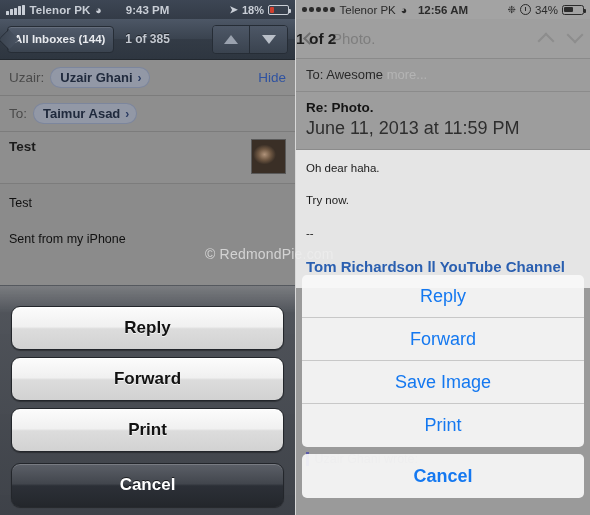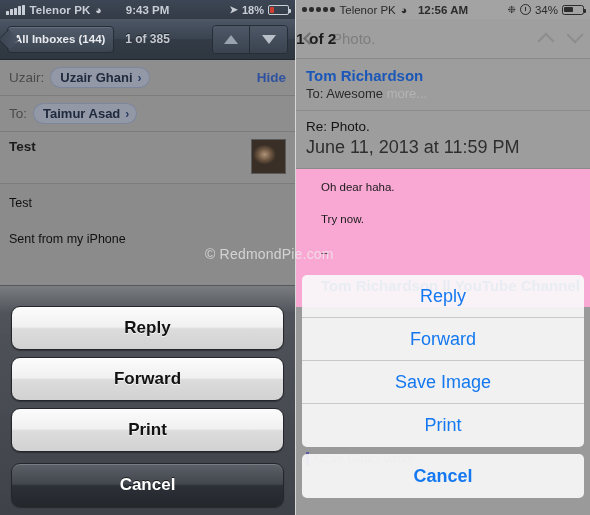--- a/index.html
+++ b/index.html
@@ -101,21 +101,21 @@
   .pill {
     display: inline-flex; align-items: center; gap: 5px;
     background: rgba(150,160,185,.55);
     border: 1px solid rgba(110,122,150,.6);
     border-radius: 11px;
     padding: 2px 7px 2px 9px;
     color: #202a3d; font-size: 13px; font-weight: bold;
     margin-left: 6px;
   }
   .pill .chev { color: #2b3c63; font-size: 12px; font-weight: bold; }
-  .hide-link { margin-left: auto; color: #2f52a0; font-size: 13.5px; font-weight: bold; }
+  .hide-link { margin-left: auto; color: #2f52a0; font-size: 13.5px; font-weight: normal; }
 
   .subject-row {
     background: #8e8e8e;
     border-bottom: 1px solid #7c7c7c;
     padding: 7px 9px 9px; display: flex; align-items: flex-start;
   }
   .subj-text { flex: 1; }
   .subj-title { font-size: 13.5px; font-weight: bold; color: #1b1b1b; margin-bottom: 3px; }
   .subj-date { font-size: 12.5px; color: #4e4e4e; }
   .avatar-thumb {
@@ -215,23 +215,23 @@
   }
   .updown7 { margin-left: auto; display: flex; gap: 17px; z-index: 2; }
   .chev-up7 { width: 12px; height: 12px; border-left: 2px solid #8d8d8d; border-top: 2px solid #8d8d8d; transform: rotate(45deg); margin-top: 4px; }
   .chev-dn7 { width: 12px; height: 12px; border-right: 2px solid #8d8d8d; border-bottom: 2px solid #8d8d8d; transform: rotate(45deg); margin-top: -2px; }
 
   .hdr7 { background: #9d9d9d; border-bottom: 1px solid #8b8b8b; padding: 8px 10px 9px; }
   .sender7 { color: #1b57b8; font-size: 15px; font-weight: bold; margin-bottom: 2px; }
   .to7 { font-size: 13px; color: #2a2a2a; }
   .to7 .more { color: #b4b4b4; }
   .subj7 { background: #9d9d9d; border-bottom: 1px solid #8b8b8b; padding: 8px 10px 10px; }
-  .subj7-title { font-size: 13.5px; font-weight: normal; color: #141414; margin-bottom: 3px; }
+  .subj7-title { font-size: 13.5px; font-weight: bold; color: #141414; margin-bottom: 3px; }
   .subj7-date { font-size: 18px; color: #2e2e2e; }
-  .body7 { background: #f9a8d4; padding: 11px 25px; font-size: 11.5px; color: #1a1a1a; line-height: 1.25; }
+  .body7 { background: #e5e5e5; padding: 11px 10px; font-size: 11.5px; color: #1a1a1a; line-height: 1.25; }
   .body7 p { margin-bottom: 18px; }
   .sig7 { color: #2a5fb0; font-size: 15px; font-weight: bold; white-space: nowrap; }
   .quote7 {
     position: absolute; left: 10px; right: 10px; top: 452px;
     display: flex; align-items: center; gap: 6px;
     font-size: 12.5px; color: #6e6e7a;
   }
   .quote-bar { width: 2.5px; height: 14px; background: #5b5ba8; flex: none; }
 
   
@@ -366,21 +366,20 @@
         <span>Photo.</span>
       </div>
       <div class="nav-title-r">1 of 2</div>
       <div class="updown7">
         <span class="chev-up7"></span>
         <span class="chev-dn7"></span>
       </div>
     </div>
 
     <div class="hdr7">
-      <div class="sender7">Tom Richardson</div>
       <div class="to7">
         <span>To: Awesome</span>
         <span class="more">more...</span>
       </div>
     </div>
 
     <div class="subj7">
       <div class="subj7-title">Re: Photo.</div>
       <div class="subj7-date">June 11, 2013 at 11:59 PM</div>
     </div>

